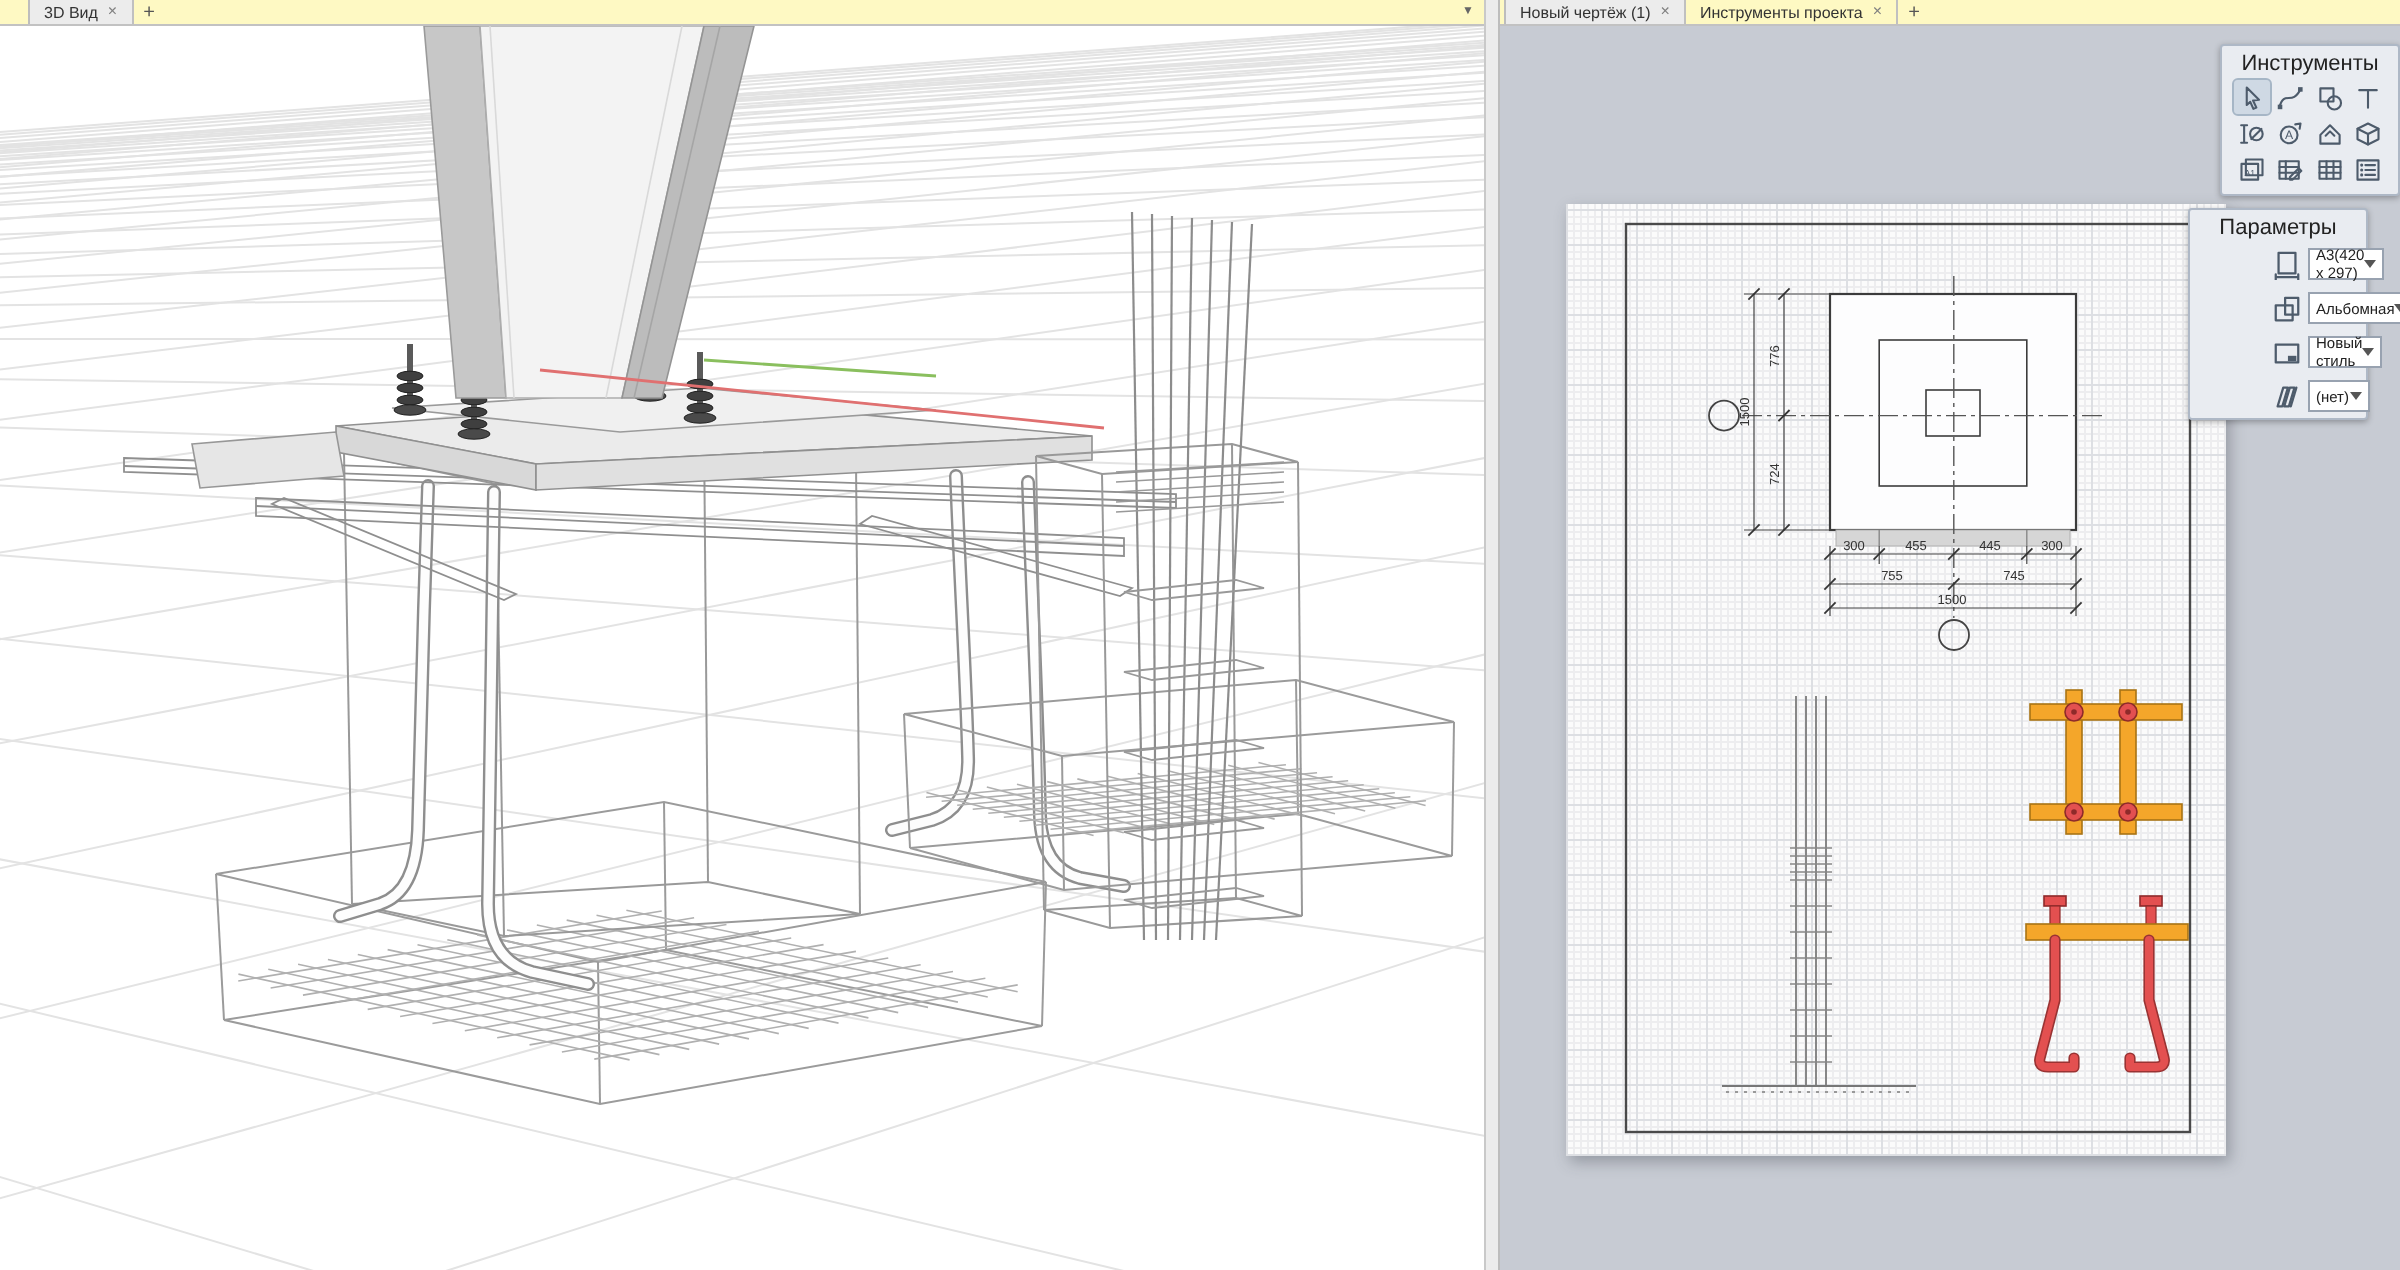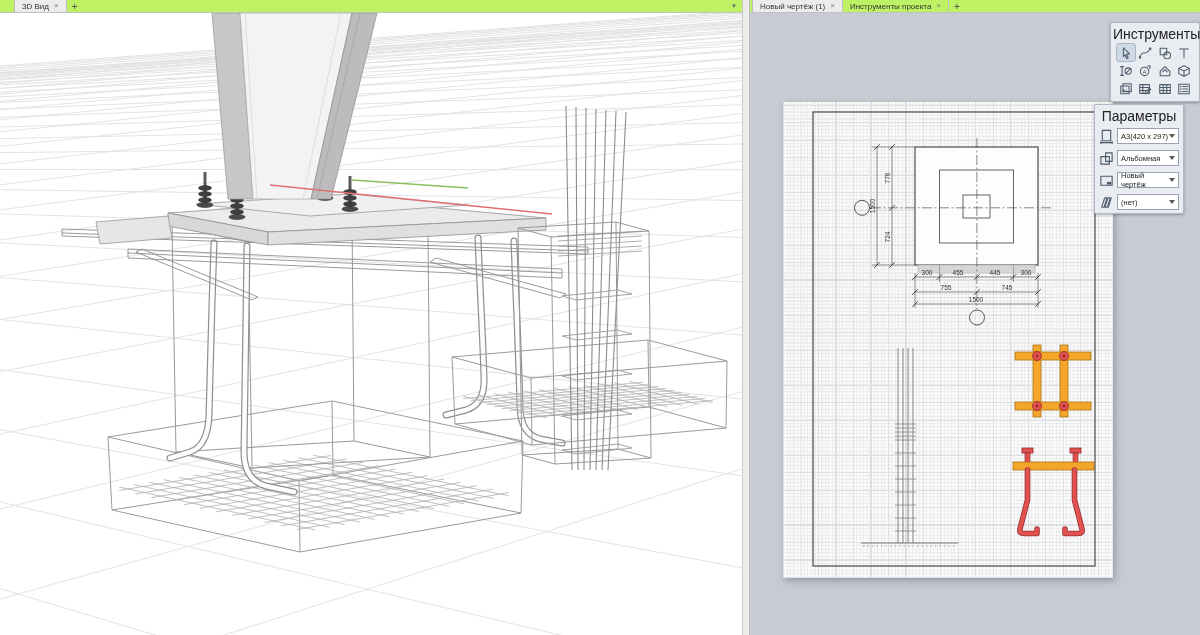--- a/index.html
+++ b/index.html
@@ -1,20 +1,20 @@
 <!DOCTYPE html>
 <html><head>
 <meta charset="utf-8">
 <style>
   html,body{margin:0;padding:0;background:#fff;}
   .app{position:relative;width:1200px;height:635px;overflow:hidden;
        font-family:"Liberation Sans",sans-serif;background:#fff;}
 
   
-  .tabbar{position:absolute;top:0;height:13px;background:#bef264;
+  .tabbar{position:absolute;top:0;height:13px;background:#fef9c3;
           border-bottom:1px solid #c2c2c2;display:flex;align-items:stretch;
           font-size:8px;color:#333;}
   #left-tabbar{left:0;width:742px;padding-left:14px;box-sizing:border-box;}
   #right-tabbar{left:750px;width:464px;padding-left:2px;box-sizing:border-box;}
   .tab{display:flex;align-items:center;gap:5px;padding:0 7px;
        border-right:1px solid #c0c0c0;white-space:nowrap;}
   .tab.active{background:#ececec;border-left:1px solid #bdbdbd;}
   .tab-close{color:#808080;font-size:8px;line-height:1;}
   .tab-add{width:16px;display:flex;align-items:center;justify-content:center;
            color:#555;font-size:10px;}
@@ -39,29 +39,29 @@
            repeating-linear-gradient(90deg,#ededef 0,#ededef 1px,transparent 1px,transparent 3.5px);
          box-shadow:2px 3px 7px rgba(55,60,72,.35);}
   .sheet svg{position:absolute;left:0;top:0;}
   .dimtext{font-family:"Liberation Sans",sans-serif;font-size:6.5px;fill:#333;}
 
   
   .panel{position:absolute;background:#e9ecf1;border:1px solid #aeb8c6;
          border-radius:2px;box-shadow:0 1px 3px rgba(0,0,0,.3);color:#333;}
   #tools-panel{left:360px;top:9px;width:88px;}
   #params-panel{left:344px;top:91px;width:88px;}
-  .panel h4{margin:0;padding:3px 2px 1px;text-align:center;font-size:14px;
+  .panel h4{margin:0;padding:3px 2px 1px;text-align:center;font-size:11px;
             font-weight:normal;color:#222;}
   .toolgrid{display:grid;grid-template-columns:repeat(4,1fr);
             padding:1px 5px 4px;row-gap:1px;justify-items:center;}
   .tool{width:18px;height:17px;display:flex;align-items:center;justify-content:center;border-radius:2px;}
   .tool.selected{background:#cfd9e4;outline:1px solid #a6b6c6;}
   .tool svg{width:14px;height:14px;}
   .icon-st{stroke:#4d5b6b;fill:none;stroke-width:1.2;stroke-linecap:round;stroke-linejoin:round;}
-  .param-row{display:flex;align-items:center;gap:3px;padding:1px 4px;height:20px;}
+  .param-row{display:flex;align-items:center;gap:3px;padding:1px 4px;height:20px;margin-left:37px;}
   .param-icon{width:15px;height:15px;flex:none;}
   .param-select{flex:1;height:14px;background:#fff;border:1px solid #98a2b0;
                 display:flex;align-items:center;padding:0 3px;font-size:7.5px;color:#222;}
   .caret{margin-left:auto;width:0;height:0;border-left:3px solid transparent;
          border-right:3px solid transparent;border-top:4px solid #555;}
 </style>
 </head>
 <body>
 
 <div class="app">
@@ -556,21 +556,21 @@
           <span>Альбомная</span>
           <span class="caret"></span>
         </div>
       </div>
       <div class="param-row">
         <svg class="param-icon" viewBox="0 0 16 16">
             <rect class="icon-st" x="2" y="3.5" width="12" height="9.5"></rect>
             <rect x="8.5" y="9.5" width="4.5" height="2.8" fill="#4d5b6b"></rect>
           </svg>
         <div class="param-select">
-          <span>Новый чертёж</span>
+          <span>Новый стиль</span>
           <span class="caret"></span>
         </div>
       </div>
       <div class="param-row">
         <svg class="param-icon" viewBox="0 0 16 16">
             <path class="icon-st" d="M3 13 L6 3 L8.5 3 L5.5 13 Z"></path>
             <path class="icon-st" fill="#d98c8c" d="M6.5 13 L9.5 3 L12 3 L9 13 Z"></path>
             <path class="icon-st" d="M10 13 L13 3"></path>
           </svg>
         <div class="param-select">

